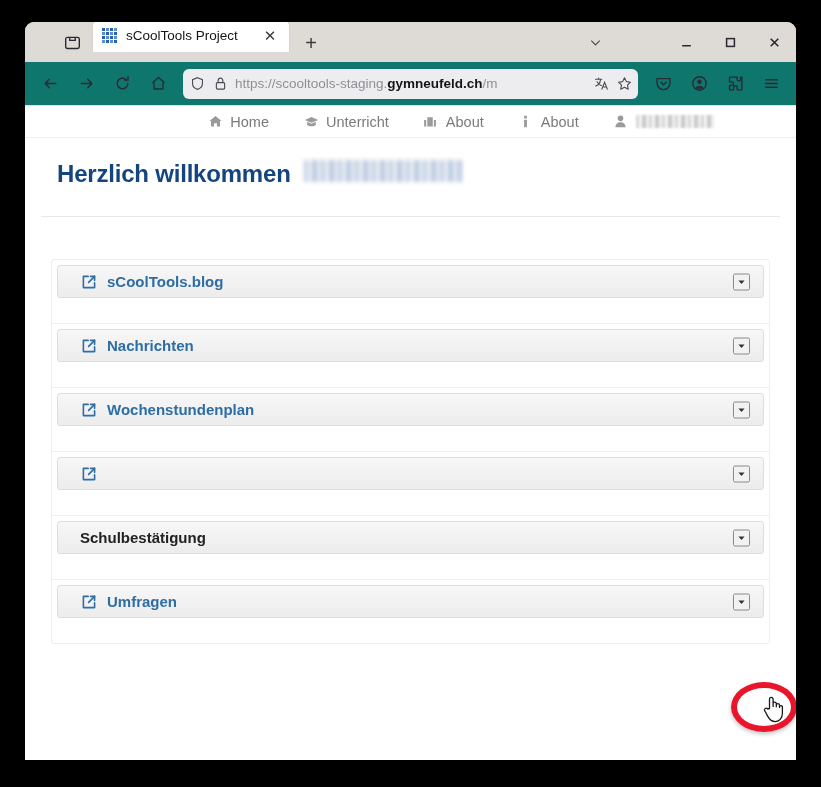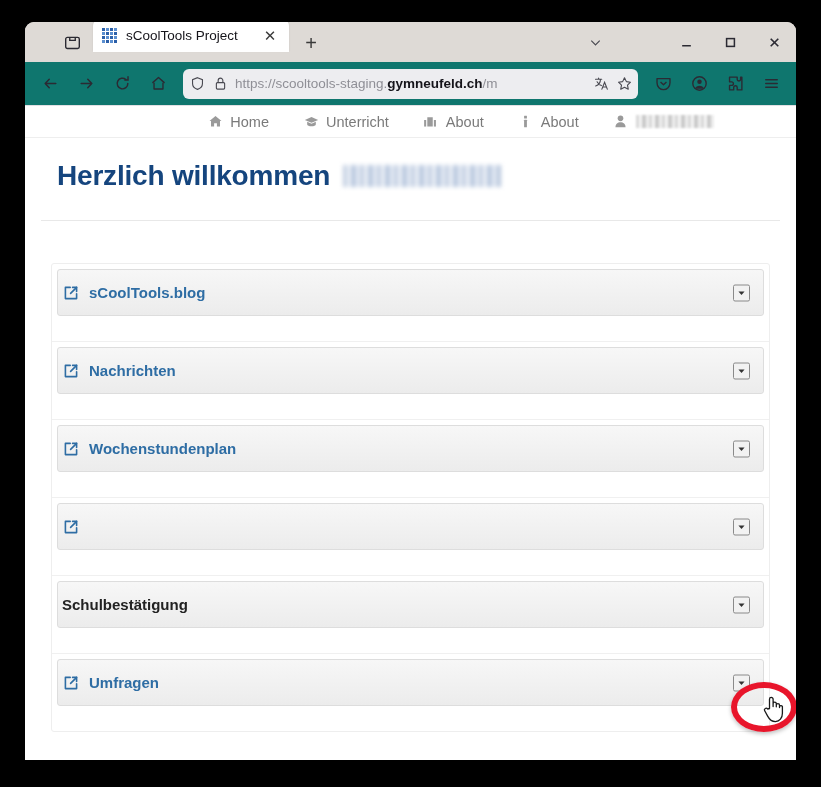--- a/index.html
+++ b/index.html
@@ -188,26 +188,26 @@
       #d8d8d8 0px, #d8d8d8 3px, #f3f3f3 3px, #f3f3f3 6px,
       #c9c9c9 6px, #c9c9c9 10px, #ececec 10px, #ececec 13px);
     filter: blur(1.3px);
     opacity: .95;
     vertical-align: middle;
   }
 
   .page-body { padding: 0 16px; }
 
   .welcome {
-    font-size: 28px;
+    font-size: 24px;
     font-weight: bold;
     color: #15457e;
     padding: 22px 0 0 16px;
     display: flex;
-    align-items: center;
+    align-items: flex-start;
     gap: 13px;
     letter-spacing: -.2px;
   }
   .blur-name-big {
     display: inline-block;
     height: 22px;
     width: 158px;
     background: repeating-linear-gradient(90deg,
       #c3cfe2 0px, #c3cfe2 4px, #eef2f8 4px, #eef2f8 8px,
       #b9c8de 8px, #b9c8de 13px, #e6ecf5 13px, #e6ecf5 17px);
@@ -229,28 +229,28 @@
     padding: 0;
   }
 
   .panel {
     border-bottom: 1px solid #f0f0f0;
   }
   .panel:last-child { border-bottom: none; }
 
   .panel-head {
     position: relative;
-    height: 47px;
+    height: 33px;
     background: linear-gradient(to bottom, #f7f7f7 0%, #ececec 100%);
     border: 1px solid #dddddd;
     border-radius: 3px;
     margin: 5px 5px 0 5px;
     display: flex;
     align-items: center;
-    padding: 0 4px;
+    padding: 0 22px;
     gap: 10px;
   }
   .ext-link-icon {
     width: 17px; height: 17px;
     color: #2e6da4;
     display: flex; align-items: center; justify-content: center;
     flex: none;
   }
   .ext-link-icon svg { width: 16px; height: 16px; }
   .panel-title {

